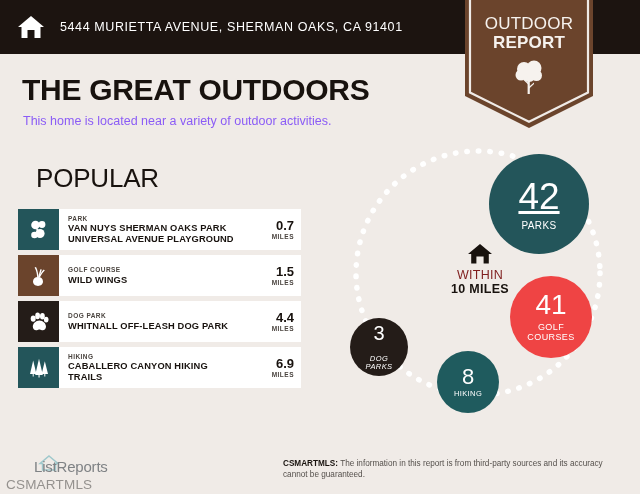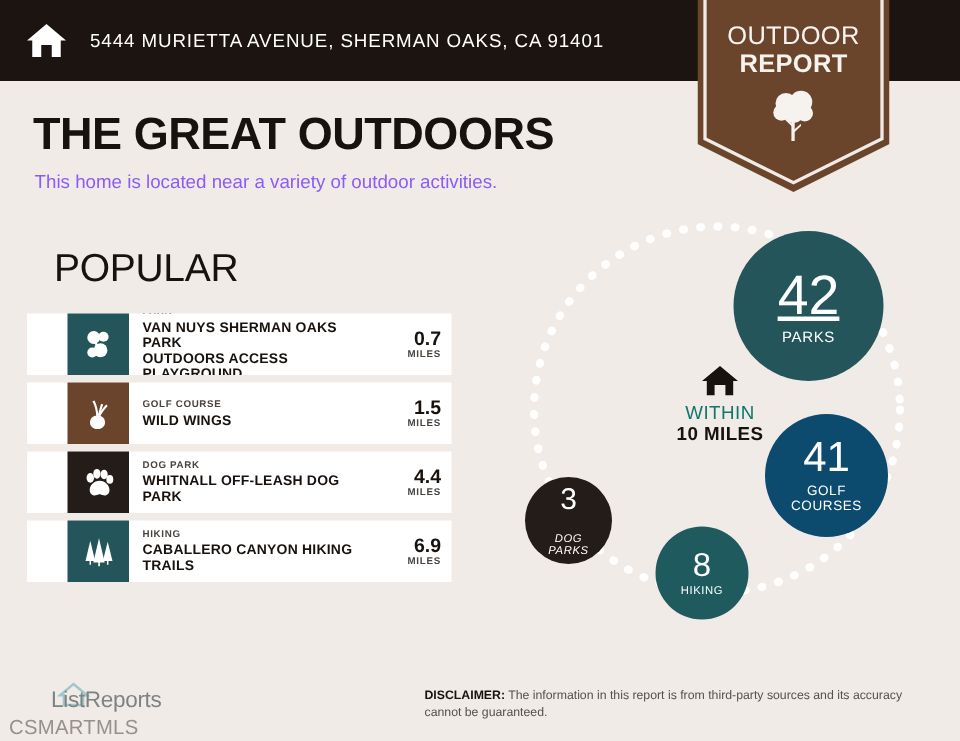--- a/index.html
+++ b/index.html
@@ -97,21 +97,20 @@
     position: absolute;
     left: 18px; top: 209px;
     width: 283px;
   }
   .poi-row {
     display: flex;
     align-items: stretch;
     background: #ffffff;
     margin-bottom: 5px;
     height: 41px;
-    padding-left: 27px;
   }
   .poi-icon {
     width: 41px;
     min-width: 41px;
     display: flex;
     align-items: center;
     justify-content: center;
   }
   .poi-icon svg { display: block; }
   .poi-text {
@@ -217,21 +216,21 @@
   .center-block {
     position: absolute;
     left: 92px; top: 95px;
     width: 116px;
     text-align: center;
   }
   .center-house { display: block; margin: 0 auto 3px auto; }
   .center-l1 {
     font-size: 12.5px;
     font-weight: 400;
-    color: #0f766e;
+    color: #7f1d1d;
     letter-spacing: 0.3px;
     line-height: 14px;
   }
   .center-l2 {
     font-size: 12.5px;
     font-weight: 700;
     color: #18120e;
     letter-spacing: 0.3px;
     line-height: 14px;
   }
@@ -325,21 +324,21 @@
             <circle cx="13" cy="15.5" r="4.6"></circle>
             <circle cx="7.5" cy="17" r="3.3"></circle>
             <path d="M9.6 9 L12 13 L10.6 13.7 L8.3 9.8 Z"></path>
           </g>
         </svg>
       </span>
     </div>
     <div class="poi-text">
       <div class="poi-cat">PARK</div>
       <div class="poi-name">VAN NUYS SHERMAN OAKS PARK</div>
-      <div class="poi-name">OUTDOORS ACCESS PLAYGROUND</div>
+      <div class="poi-name">UNIVERSAL AVENUE PLAYGROUND</div>
     </div>
     <div class="poi-dist">
       <div class="poi-dist-num">0.7</div>
       <div class="poi-dist-unit">MILES</div>
     </div>
   </div>
 
   <div class="poi-row">
     <div class="poi-icon" style="background:#6b442c;">
       <span>
@@ -419,21 +418,21 @@
 
   <svg class="dot-path" viewBox="0 0 300 280">
     <circle cx="148" cy="125" r="122" fill="none" stroke="#ffffff" stroke-width="5.5" stroke-linecap="round" stroke-dasharray="0.5 11"></circle>
   </svg>
 
   <div class="stat-circle c-parks" style="background:#23555a;">
     <div class="stat-num">42</div>
     <div class="stat-label">PARKS</div>
   </div>
 
-  <div class="stat-circle c-golf" style="background:#0c4a6e;">
+  <div class="stat-circle c-golf" style="background:#ef4444;">
     <div class="stat-num">41</div>
     <div class="stat-label">
       <span>GOLF</span><br>
       <span>COURSES</span>
     </div>
   </div>
 
   <div class="stat-circle c-dog" style="background:#241c18;">
     <div class="stat-num">3</div>
     <div class="stat-label">
@@ -459,14 +458,14 @@
 
 <div class="footer-logo">
   <svg class="logo-house" width="22" height="18" viewBox="0 0 22 18">
     <path d="M11 2 L20 9.5 L17.4 9.5 L17.4 16 L4.6 16 L4.6 9.5 L2 9.5 Z" fill="none" stroke="#9fc8cc" stroke-width="1.6"></path>
   </svg>
   <div class="logo-brand">ListReports</div>
   <div class="logo-watermark">CSMARTMLS</div>
 </div>
 
 <div class="disclaimer">
-  <b>DISCLAIMER:</b><span> The information in this report is from third-party sources and its accuracy cannot be guaranteed.</span>
+  <b>CSMARTMLS:</b><span> The information in this report is from third-party sources and its accuracy cannot be guaranteed.</span>
 </div>
 
 </body></html>

